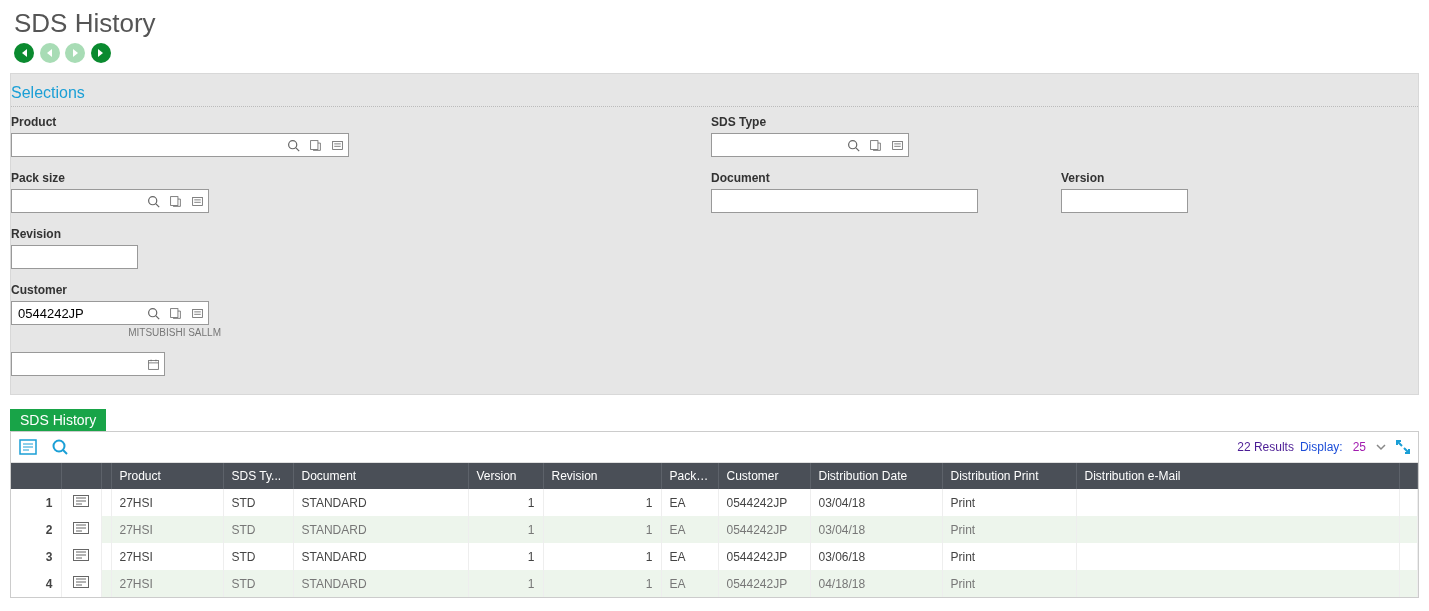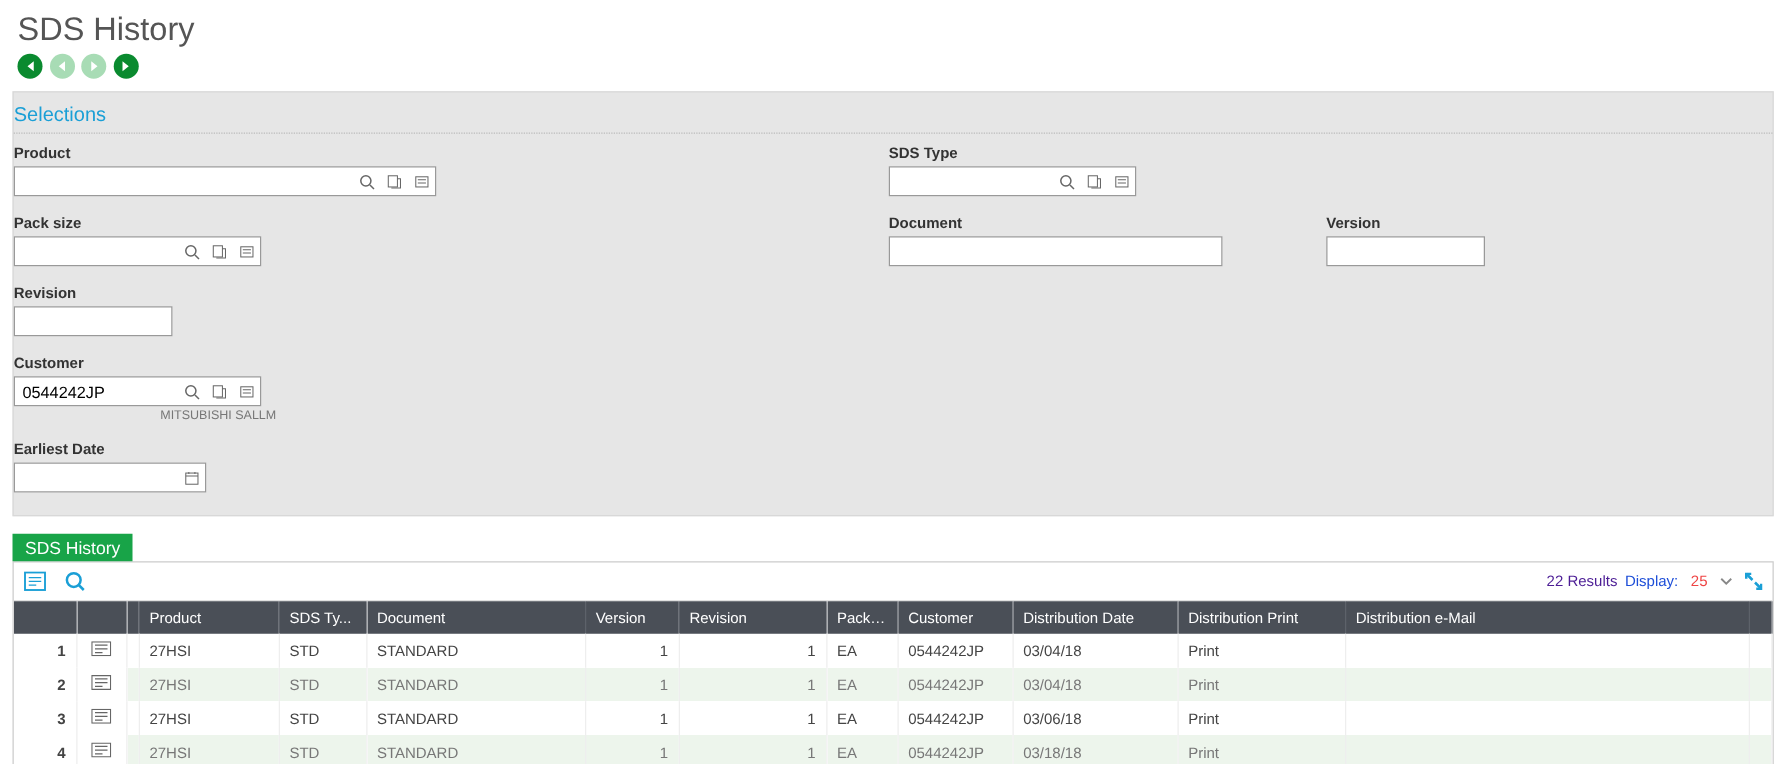--- a/index.html
+++ b/index.html
@@ -113,21 +113,21 @@
   }
   .tb-icon {
     color: #1a9fd6;
     margin-right: 14px;
     cursor: pointer;
     display:inline-flex;
   }
   .tb-spacer { flex: 1; }
   .tb-results { color:#4c1d95; font-size:12px; margin-right:6px;}
   .tb-display-label { color:#1d4ed8; font-size:12px; margin-right:4px;}
-  .tb-display-val { color:#ef4444; font-size:12px; margin-right:4px; padding:0 6px;}
+  .tb-display-val { color:#a21caf; font-size:12px; margin-right:4px; padding:0 6px;}
   .tb-chev { color:#888; margin-right:10px; cursor:pointer; display:inline-flex;}
   .tb-expand { color:#1a9fd6; cursor:pointer; display:inline-flex;}
 
   
   table.data {
     border-collapse: collapse;
     width: 100%;
     table-layout: fixed;
   }
   table.data th {
@@ -325,21 +325,20 @@
               <rect x="2" y="3" width="12" height="10" fill="none" stroke="#666"></rect>
               <line x1="4" y1="6" x2="12" y2="6" stroke="#666"></line>
               <line x1="4" y1="9" x2="12" y2="9" stroke="#666"></line>
             </svg>
         </span>
       </span>
       <div class="hint" style="width:210px">MITSUBISHI SALLM</div>
     </div>
 
     <div class="field" style="grid-column: span 4;">
-      <span class="field-label">Earliest Date</span>
       <span class="input-wrap">
         <input style="width: 130px;" value="">
         <span class="adorn">
           <svg width="13" height="13" viewBox="0 0 16 16">
               <rect x="2" y="3" width="12" height="11" fill="none" stroke="#666"></rect>
               <line x1="2" y1="6" x2="14" y2="6" stroke="#666"></line>
               <line x1="5" y1="2" x2="5" y2="4" stroke="#666"></line>
               <line x1="11" y1="2" x2="11" y2="4" stroke="#666"></line>
             </svg>
         </span>
@@ -492,21 +491,21 @@
                 <line x1="3" y1="9" x2="9" y2="9" stroke="#666"></line>
               </svg></td>
             <td class="sep-cell"></td>
             <td>27HSI</td>
             <td>STD</td>
             <td>STANDARD</td>
             <td class="num">1</td>
             <td class="num">1</td>
             <td>EA</td>
             <td>0544242JP</td>
-            <td>03/18/18</td>
+            <td>04/18/18</td>
             <td>Print</td>
             <td></td>
             <td class="scroll-cell"></td>
           </tr>
         </tbody>
     </table>
   </div>
 </div>
 
 </body></html>

